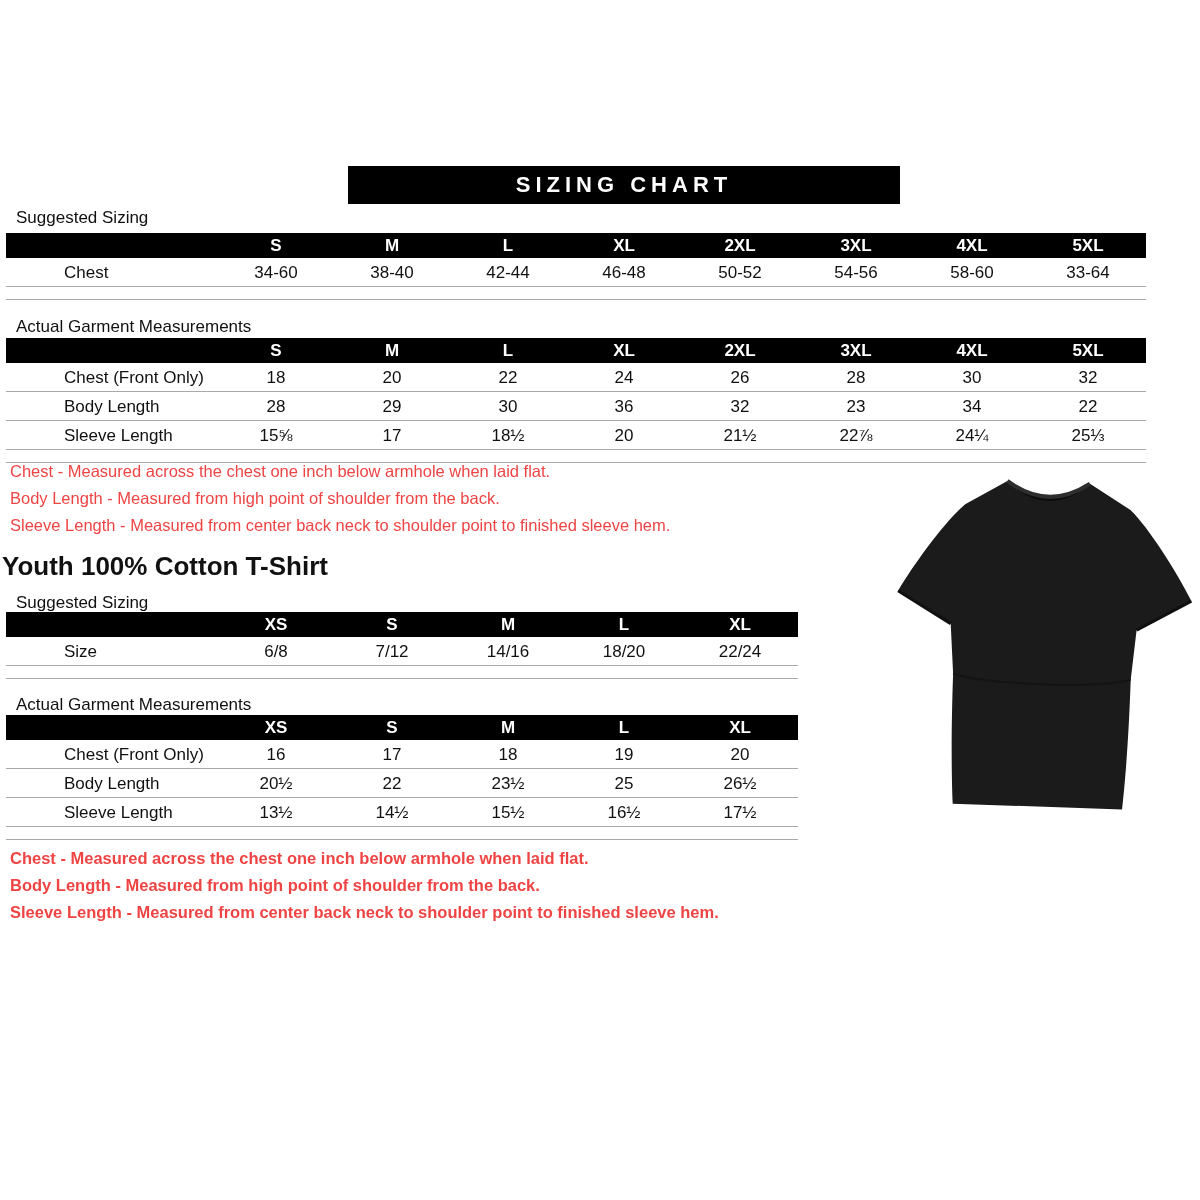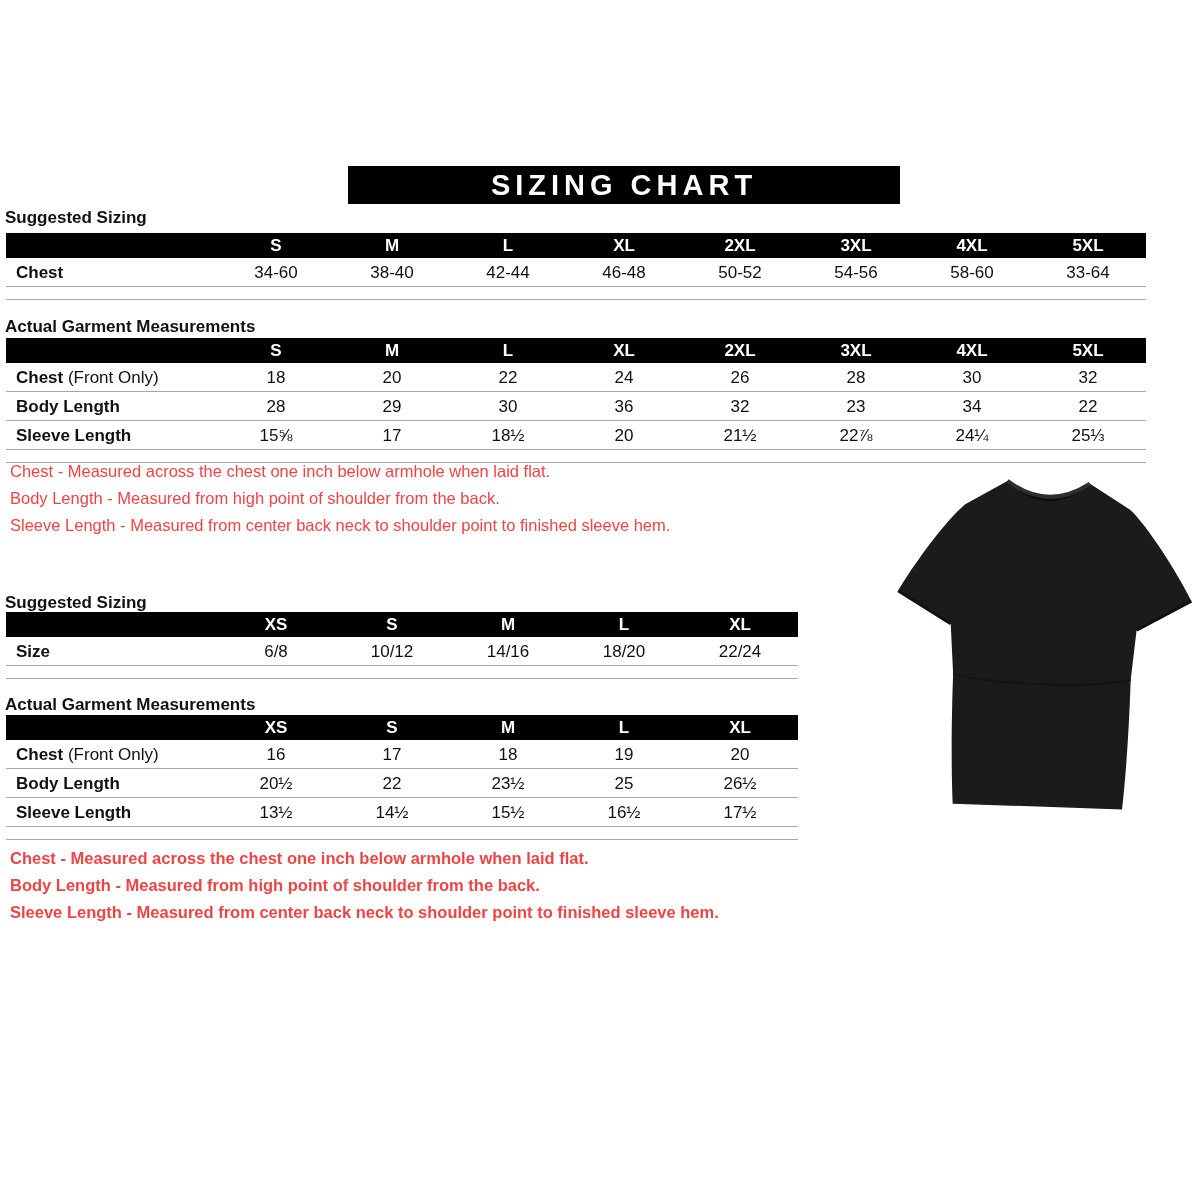--- a/index.html
+++ b/index.html
@@ -6,43 +6,43 @@
   .canvas{
     position:relative;width:1200px;height:1200px;background:#ffffff;overflow:hidden;
     font-family:"Liberation Sans","DejaVu Sans",sans-serif;color:#111;
   }
   .page-title{
     position:absolute;left:14px;top:166px;font-size:28px;font-weight:500;letter-spacing:0.2px;
   }
   .banner{
     position:absolute;left:348px;top:166px;width:552px;height:38px;background:#000;color:#fff;
     display:flex;align-items:center;justify-content:center;
-    font-size:29px;font-weight:bold;letter-spacing:5px;
-  }
-  .section-label{position:absolute;left:5px;font-size:17px;color:#111;font-weight:bold;}
+    font-size:22px;font-weight:bold;letter-spacing:5px;
+  }
+  .section-label{position:absolute;left:16px;font-size:17px;color:#111;}
   #lbl-adult-suggested{top:208px;}
   #lbl-adult-actual{top:317px;}
   #lbl-youth-suggested{top:593px;}
   #lbl-youth-actual{top:695px;}
   .youth-title{
     position:absolute;left:2px;top:551px;font-size:26px;font-weight:bold;
   }
   .tbl{position:absolute;left:6px;}
   #tbl-adult-suggested{top:233px;width:1140px;}
   #tbl-adult-actual{top:338px;width:1140px;}
   #tbl-youth-suggested{top:612px;width:792px;}
   #tbl-youth-actual{top:715px;width:792px;}
   .tr{display:grid;grid-template-columns:212px repeat(var(--cols),1fr);align-items:center;}
   .tr.head{background:#000;color:#fff;height:25px;}
   .tr.head .cell{font-weight:bold;}
   .tr.datarow{height:28px;border-bottom:1px solid #a9a9a9;background:#fff;}
   .tr.spacer{height:12px;border-bottom:1px solid #a9a9a9;background:#fff;}
   .cell{text-align:center;font-size:17px;line-height:1;}
   .cell.label{text-align:left;padding-left:10px;}
-  .lbl-strong{font-weight:bold;}
+  .lbl-strong{font-weight:normal;margin-left:48px;}
   .lbl-note{font-weight:normal;}
   .notes{position:absolute;left:10px;font-size:16.5px;line-height:27px;color:#ef4444;}
   #notes-adult{top:458px;}
   #notes-youth{top:845px;font-weight:600;}
   .note-line{white-space:nowrap;}
   .shirt-wrap{position:absolute;left:888px;top:468px;width:310px;height:355px;transform:rotate(2deg);}
   .shirt-wrap svg{width:100%;height:100%;}
 </style>
 </head>
 <body>
@@ -129,36 +129,37 @@
       </div>
       <div class="tr spacer"></div>
     </div>
 
   <div class="notes" id="notes-adult">
     <div class="note-line">Chest - Measured across the chest one inch below armhole when laid flat.</div>
     <div class="note-line">Body Length - Measured from high point of shoulder from the back.</div>
     <div class="note-line">Sleeve Length - Measured from center back neck to shoulder point to finished sleeve hem.</div>
   </div>
 
+  <div class="youth-title">Youth 100% Cotton T-Shirt</div>
 
   <div class="section-label" id="lbl-youth-suggested">Suggested Sizing</div>
 
   <div class="tbl" id="tbl-youth-suggested" style="--cols: 5;">
       <div class="tr head">
         <div class="cell label"></div>
         <div class="cell col">XS</div>
         <div class="cell col">S</div>
         <div class="cell col">M</div>
         <div class="cell col">L</div>
         <div class="cell col">XL</div>
       </div>
       <div class="tr datarow">
         <div class="cell label"><div class="lbl-strong" style="display: inline; text-align: center;">Size</div></div>
         <div class="cell val">6/8</div>
-        <div class="cell val">10/12</div>
+        <div class="cell val">7/12</div>
         <div class="cell val">14/16</div>
         <div class="cell val">18/20</div>
         <div class="cell val">22/24</div>
       </div>
       <div class="tr spacer"></div>
     </div>
 
   <div class="section-label" id="lbl-youth-actual">Actual Garment Measurements</div>
 
   <div class="tbl" id="tbl-youth-actual" style="--cols: 5;">

